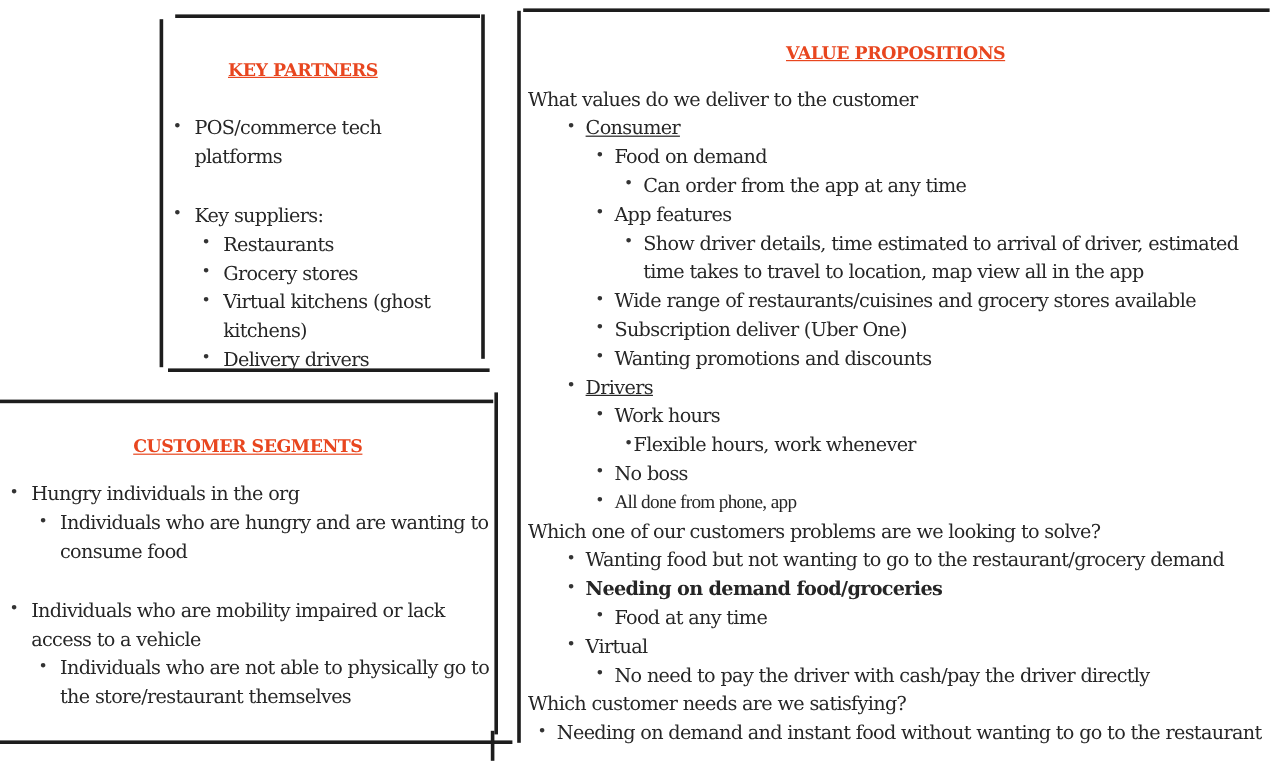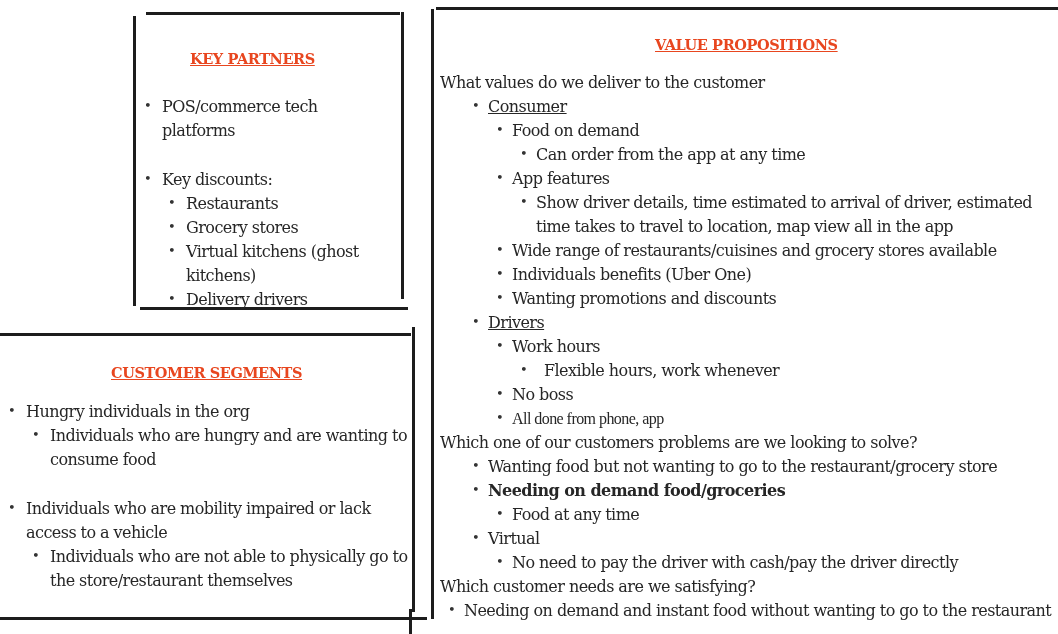--- a/index.html
+++ b/index.html
@@ -41,21 +41,21 @@
 
   <div>
     <div class="plain" style="left:144px; top:94px;">
       <span class="bullet" style="left:0; top:0;">•</span>
     </div>
     <div class="plain" style="left:162px; top:95px; white-space:normal; width:200px;">POS/commerce tech platforms</div>
 
     <div class="plain" style="left:144px; top:167px;">
       <span class="bullet" style="left:0; top:0;">•</span>
     </div>
-    <div class="plain" style="left:162px; top:168px;">Key discounts:</div>
+    <div class="plain" style="left:162px; top:168px;">Key suppliers:</div>
 
     <div class="plain" style="left:168px; top:191px;">
       <span class="bullet" style="left:0; top:0;">•</span>
     </div>
     <div class="plain" style="left:186px; top:192px;">Restaurants</div>
 
     <div class="plain" style="left:168px; top:215px;">
       <span class="bullet" style="left:0; top:0;">•</span>
     </div>
     <div class="plain" style="left:186px; top:216px;">Grocery stores</div>
@@ -131,58 +131,58 @@
     <div class="plain" style="left:536px; top:191px; white-space:normal; width:505px;">Show driver details, time estimated to arrival of driver, estimated time takes to travel to location, map view all in the app</div>
 
     <div class="plain" style="left:496px; top:238px;">
         <span class="bullet" style="left:0;top:0;">•</span>
       </div>
     <div class="plain" style="left:512px; top:239px;">Wide range of restaurants/cuisines and grocery stores available</div>
 
     <div class="plain" style="left:496px; top:262px;">
         <span class="bullet" style="left:0;top:0;">•</span>
       </div>
-    <div class="plain" style="left:512px; top:263px;">Individuals benefits (Uber One)</div>
+    <div class="plain" style="left:512px; top:263px;">Subscription deliver (Uber One)</div>
 
     <div class="plain" style="left:496px; top:286px;">
         <span class="bullet" style="left:0;top:0;">•</span>
       </div>
     <div class="plain" style="left:512px; top:287px;">Wanting promotions and discounts</div>
 
     <div class="plain" style="left:472px; top:310px;">
         <span class="bullet" style="left:0;top:0;">•</span>
       </div>
     <div class="plain u" style="left:488px; top:311px;">Drivers</div>
 
     <div class="plain" style="left:496px; top:334px;">
         <span class="bullet" style="left:0;top:0;">•</span>
       </div>
     <div class="plain" style="left:512px; top:335px;">Work hours</div>
 
     <div class="plain" style="left:520px; top:358px;">
         <span class="bullet" style="left:0;top:0;">•</span>
       </div>
-    <div class="plain" style="left:544px; top:359px;">Flexible hours, work whenever</div>
+    <div class="plain" style="left:528px; top:359px;">Flexible hours, work whenever</div>
 
     <div class="plain" style="left:496px; top:382px;">
         <span class="bullet" style="left:0;top:0;">•</span>
       </div>
     <div class="plain" style="left:512px; top:383px;">No boss</div>
 
     <div class="plain" style="left:496px; top:406px;">
         <span class="bullet" style="left:0;top:0;">•</span>
       </div>
     <div class="plain" style="left:512px; top:407px;font-family:Liberation Serif, serif;">All done from phone, app</div>
 
     <div class="plain" style="left:440px; top:431px;">Which one of our customers problems are we looking to solve?</div>
 
     <div class="plain" style="left:472px; top:454px;">
         <span class="bullet" style="left:0;top:0;">•</span>
       </div>
-    <div class="plain" style="left:488px; top:455px;">Wanting food but not wanting to go to the restaurant/grocery store</div>
+    <div class="plain" style="left:488px; top:455px;">Wanting food but not wanting to go to the restaurant/grocery demand</div>
 
     <div class="plain" style="left:472px; top:478px;">
         <span class="bullet" style="left:0;top:0;">•</span>
       </div>
     <div class="plain" style="left:488px; top:479px;font-weight:bold;">Needing on demand food/groceries</div>
 
     <div class="plain" style="left:496px; top:502px;">
         <span class="bullet" style="left:0;top:0;">•</span>
       </div>
     <div class="plain" style="left:512px; top:503px;">Food at any time</div>

